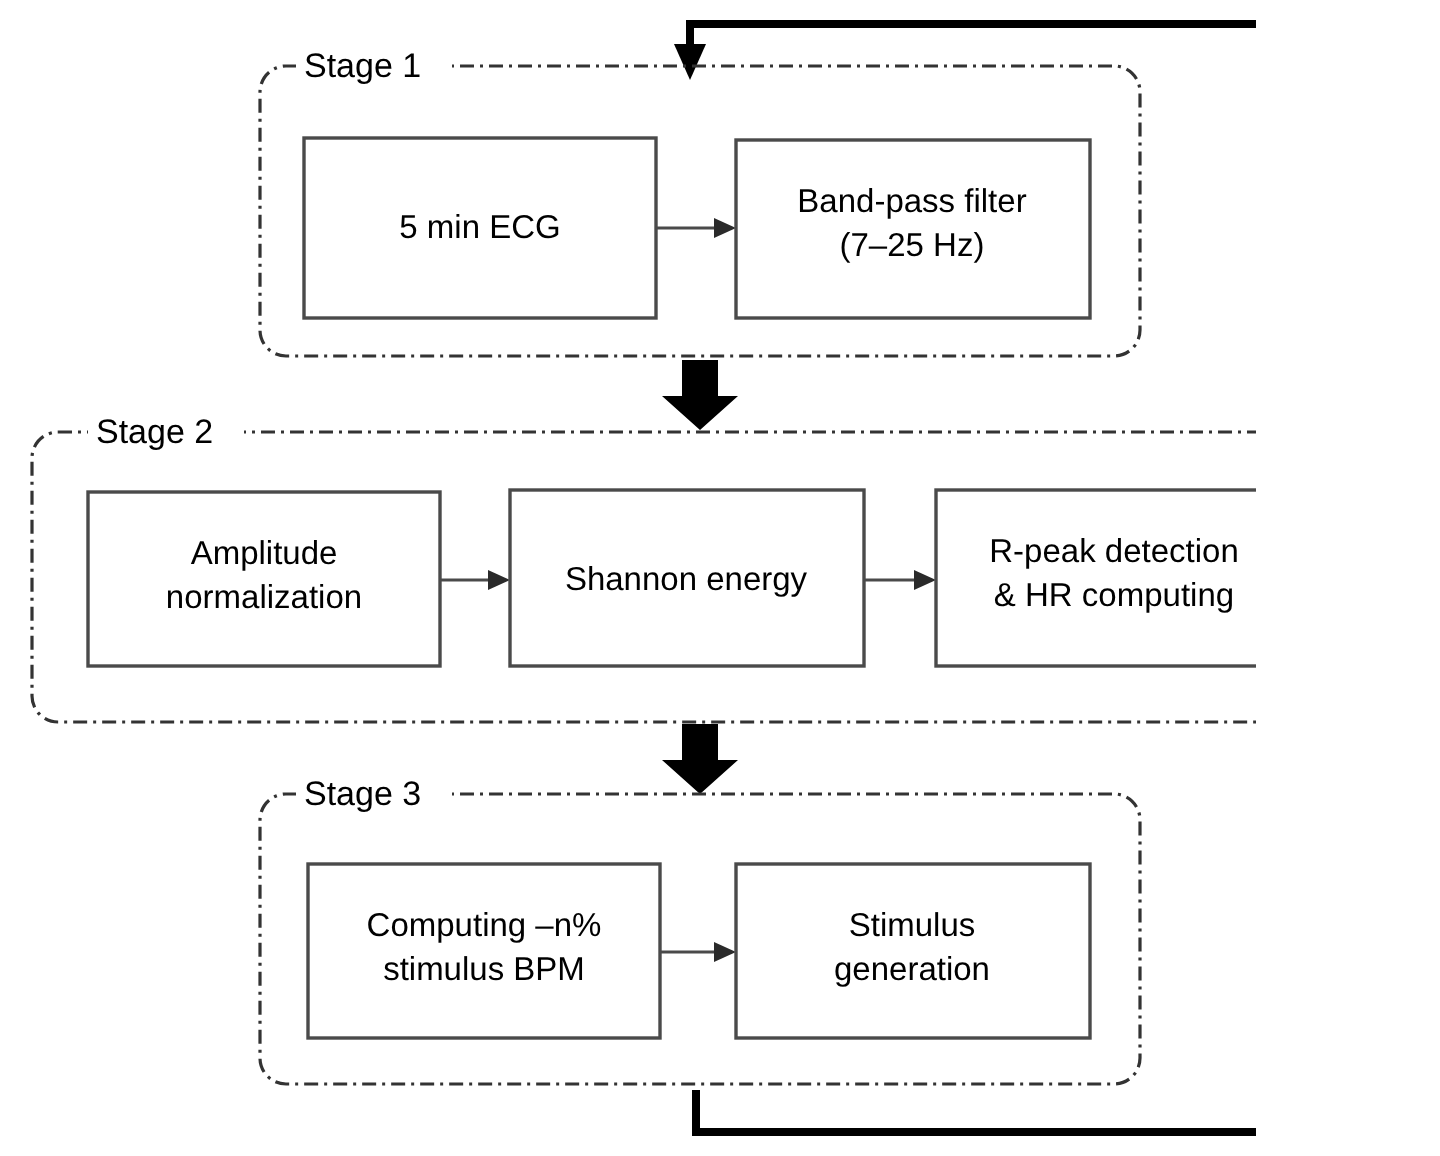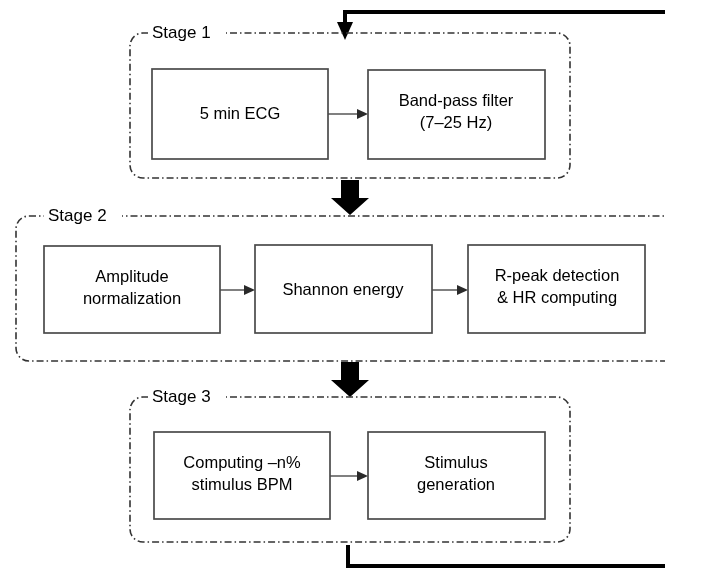--- a/index.html
+++ b/index.html
@@ -9,21 +9,20 @@
   }
   body {
     font-family: "Liberation Sans", sans-serif;
   }
   #canvas {
     position: relative;
     width: 628px;
     height: 578px;
     background: #ffffff;
     overflow: hidden;
-    padding-left: 37px;
   }
   #flow-svg {
     position: absolute;
     top: 0;
     left: 0;
     width: 720px;
     height: 578px;
     display: block;
   }
   .stage-frame {

